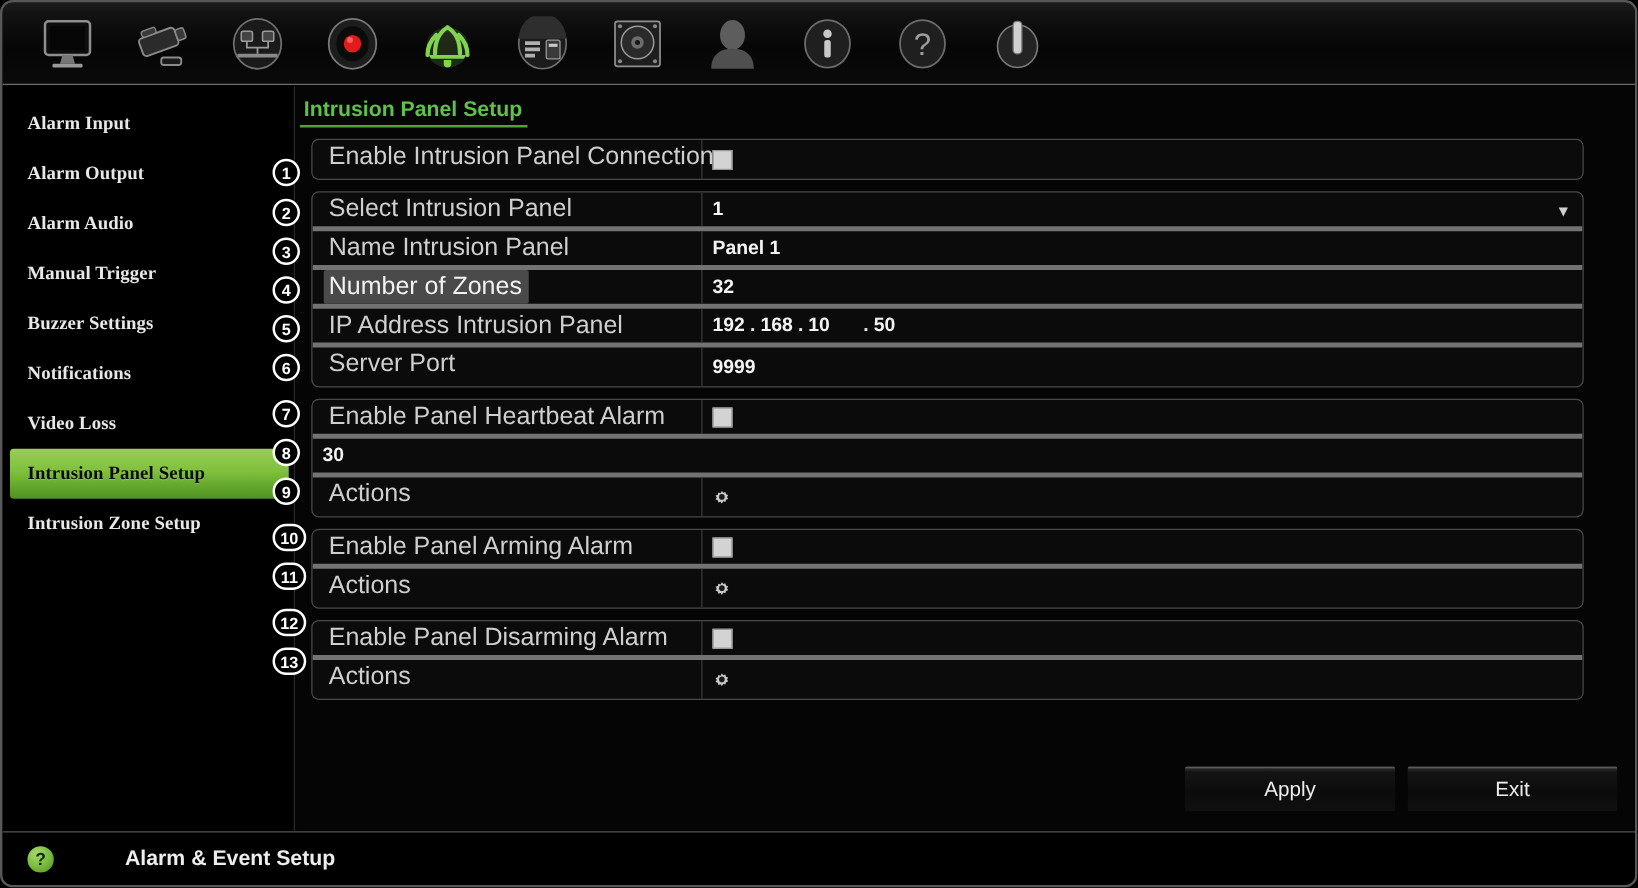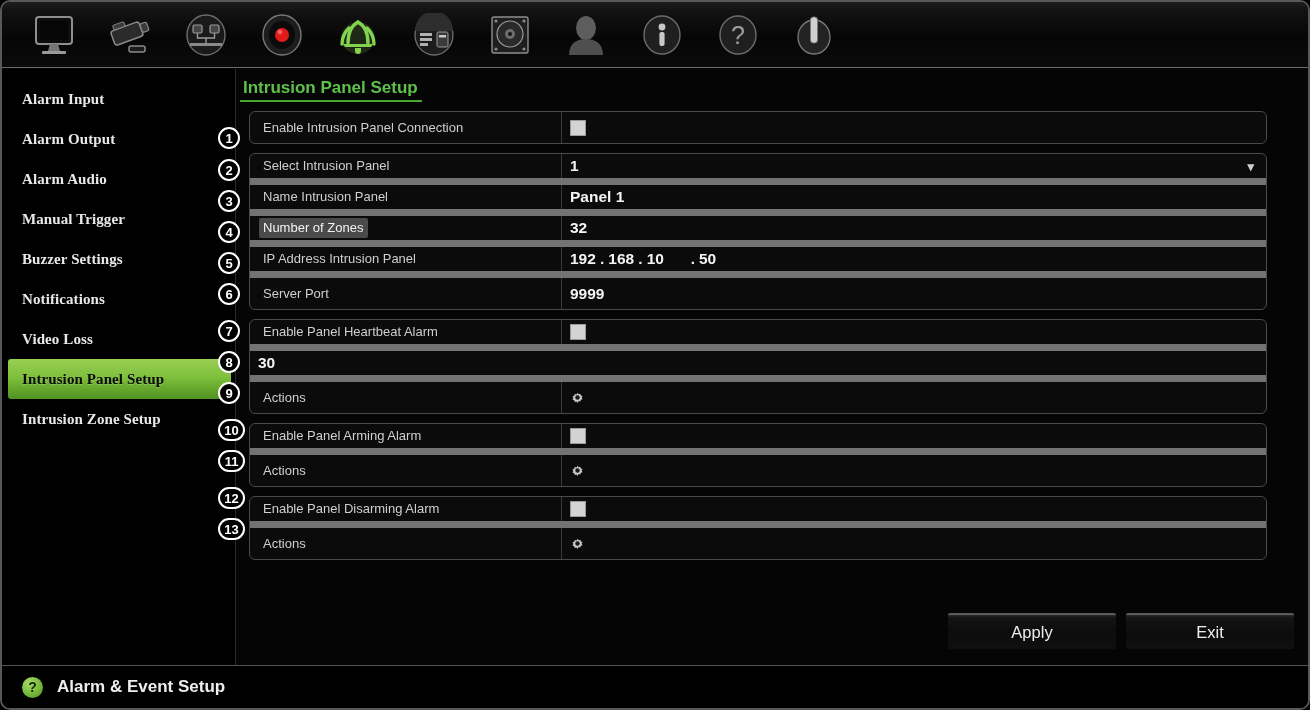--- a/index.html
+++ b/index.html
@@ -107,30 +107,30 @@
     border: 1px solid #4a4a4a;
     border-radius: 6px;
     background: #0b0b0b;
     margin-bottom: 9px;
     overflow: hidden;
   }
   .row {
     display: flex;
     height: 31px;
     align-items: stretch;
-    border-bottom: 7px solid #737373;
+    border-bottom: 4px solid #737373;
   }
   .row:last-child { border-bottom: none; }
   .row-label {
     width: 312px;
     flex: 0 0 312px;
-    display: flex; align-items: center;
+    display: flex; 
     padding-left: 9px;
     color: #cfcfcf;
-    font-size: 13px;
+    font-size: 20px;
     border-right: 1px solid #3a3a3a;
     white-space: nowrap;
   }
   .row-label .lab {
     display: inline-block;
     padding: 2px 5px 3px 4px;
     border-radius: 2px;
   }
   .row-label.focus .lab {
     background: #4a4a4a;
@@ -197,21 +197,21 @@
   .help-dot {
     width: 21px; height: 21px;
     border-radius: 50%;
     background: radial-gradient(circle at 36% 30%, #a9d96a 0%, #76b83c 55%, #4e8c22 100%);
     color: #0c2a06;
     font-size: 14px; font-weight: bold;
     display: flex; align-items: center; justify-content: center;
     cursor: pointer;
   }
   .status-text {
-    color: #ededed; font-size: 17px; font-weight: bold;
+    color: #ededed; font-size: 17px; font-weight: bold; margin-left: 43px;
   }
 </style>
 </head>
 <body>
 
 <div id="app">
 
   <div class="toolbar">
 
     <div class="tool">

